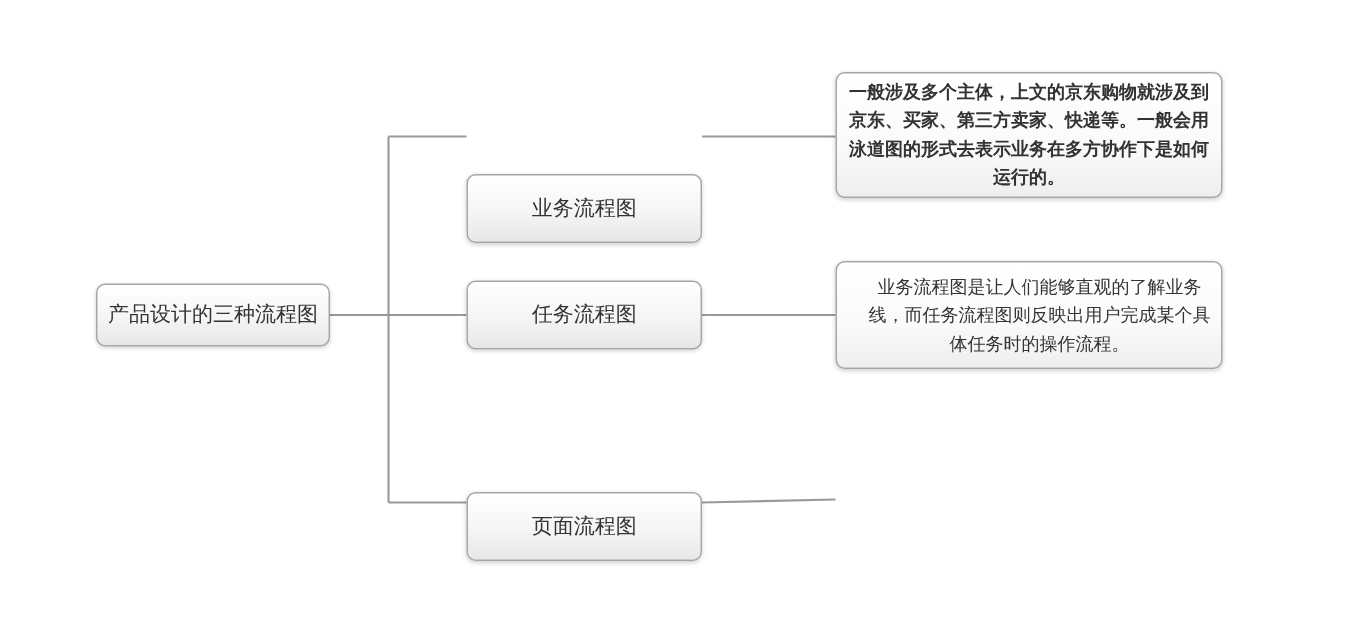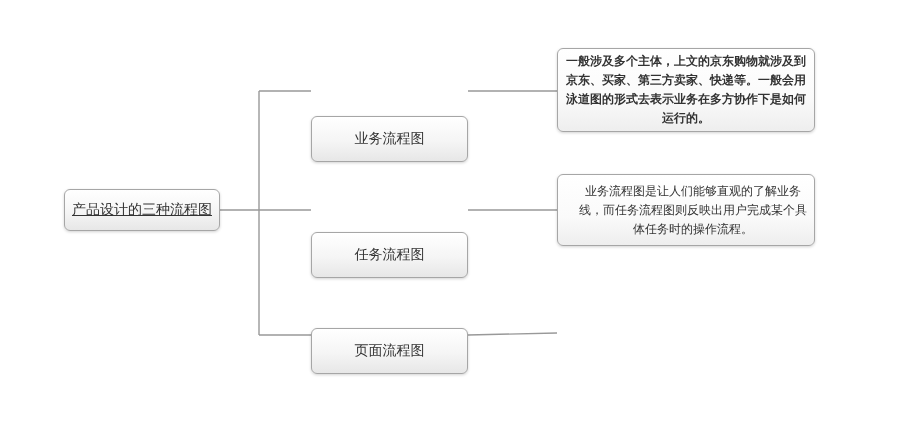--- a/index.html
+++ b/index.html
@@ -32,28 +32,27 @@
     display: flex;
     align-items: center;
     justify-content: center;
     color: #333333;
     text-align: center;
     cursor: default;
   }
   .node-root {
     left: 64px; top: 189px; width: 156px; height: 42px;
     font-size: 14px;
-    text-decoration: underline;
   }
   .node-branch {
     left: 311px; width: 157px; height: 46px;
     font-size: 14px;
   }
   .node-branch-1 { top: 68px; margin-top: 48px; }
-  .node-branch-2 { top: 187px; margin-top: 45px; }
+  .node-branch-2 { top: 187px; }
   .node-branch-3 { top: 328px; }
   .node-desc {
     left: 557px; width: 258px;
     background: linear-gradient(180deg, #ffffff 0%, #fafafa 60%, #eeeeee 100%);
     font-size: 12px;
     line-height: 19px;
     padding: 2px 3px;
   }
   .node-desc-1 { top: 48px;  height: 84px; font-weight: bold; }
   .node-desc-2 { top: 174px; height: 72px; padding-left: 17px; }

